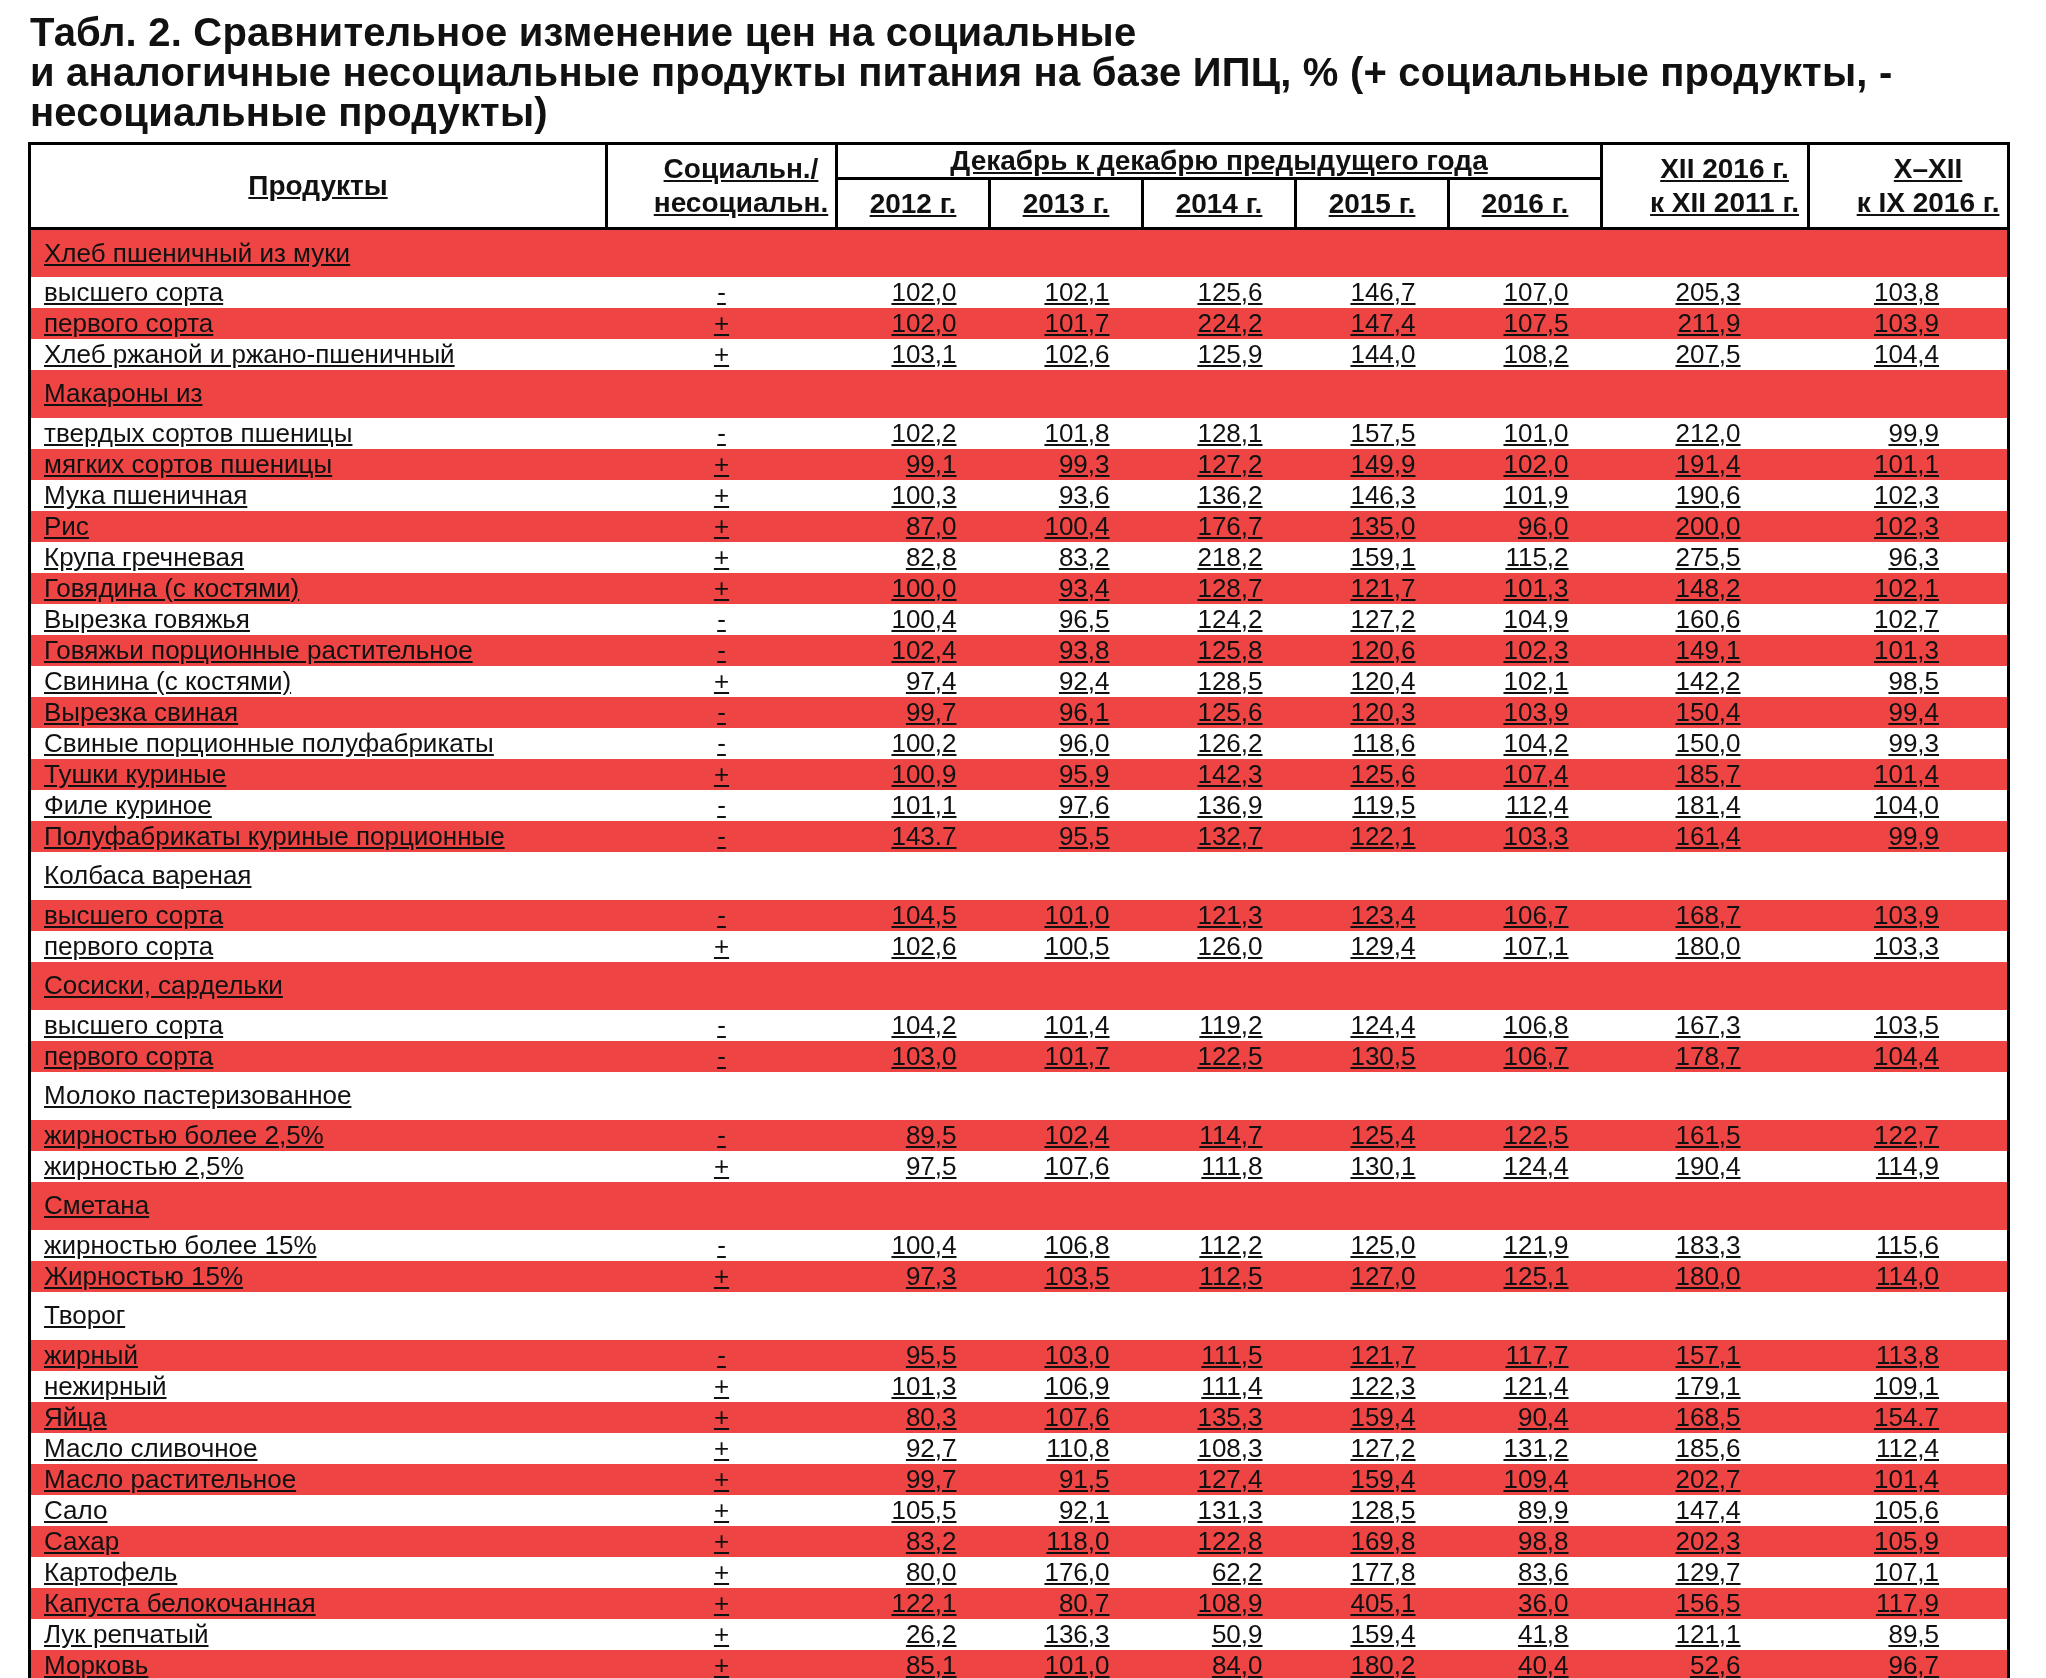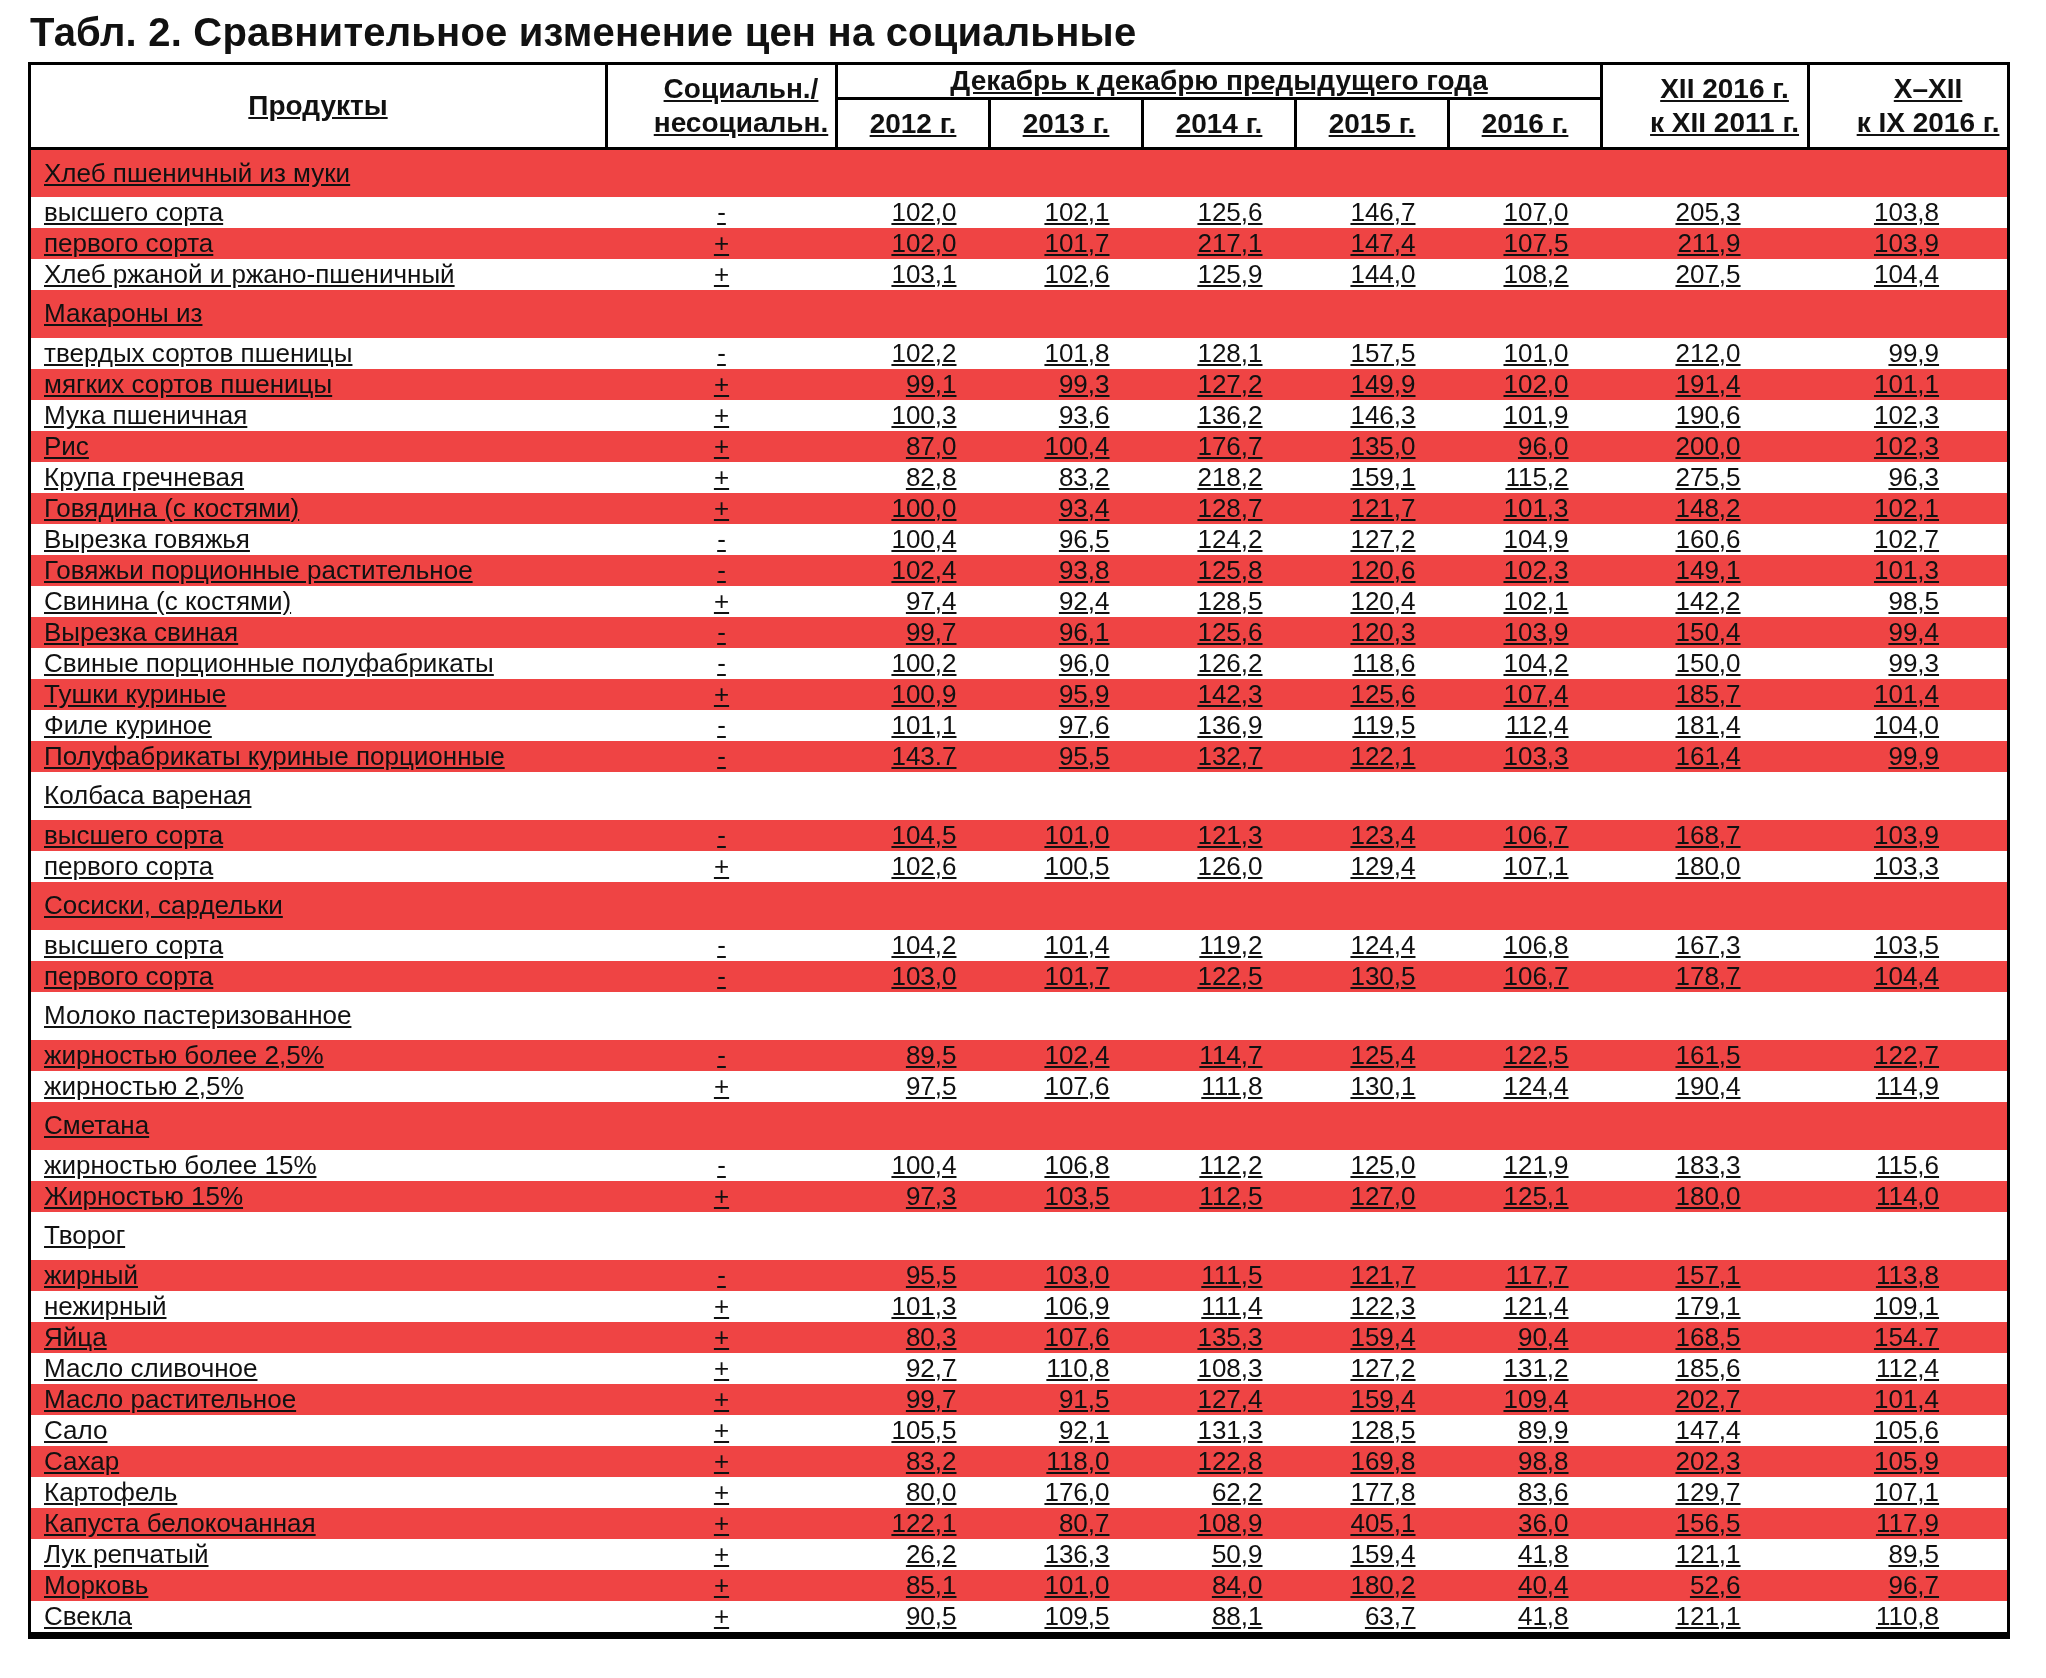--- a/index.html
+++ b/index.html
@@ -52,20 +52,21 @@
   td.name  { text-align: left;  padding-left: 13px; }
   td.sign  { text-align: center; }
   td.num   { text-align: right; padding-right: 33px; }
   td.wide  { text-align: right; padding-right: 68px; }
 </style>
 </head>
 <body>
 
 <div class="title-block">
   <div>Табл. 2. Сравнительное изменение цен на социальные</div>
+  <div>и аналогичные несоциальные продукты питания на базе ИПЦ, % (+ социальные продукты, - несоциальные продукты)</div>
 </div>
 
 <table class="price-table">
   <colgroup>
     <col style="width:577px">
     <col style="width:230px">
     <col style="width:153px">
     <col style="width:153px">
     <col style="width:153px">
     <col style="width:153px">
@@ -117,21 +118,21 @@
         <td class="num">146,7</td>
         <td class="num">107,0</td>
         <td class="wide">205,3</td>
         <td class="wide">103,8</td>
       </tr>
       <tr class="shade">
         <td class="name">первого сорта</td>
         <td class="sign">+</td>
         <td class="num">102,0</td>
         <td class="num">101,7</td>
-        <td class="num">217,1</td>
+        <td class="num">224,2</td>
         <td class="num">147,4</td>
         <td class="num">107,5</td>
         <td class="wide">211,9</td>
         <td class="wide">103,9</td>
       </tr>
       <tr class="plain">
         <td class="name">Хлеб ржаной и ржано-пшеничный</td>
         <td class="sign">+</td>
         <td class="num">103,1</td>
         <td class="num">102,6</td>

